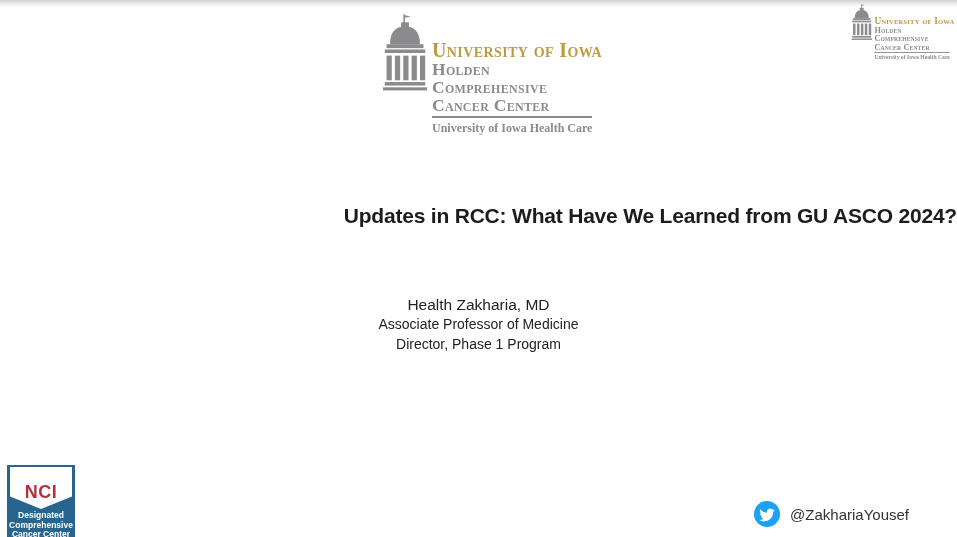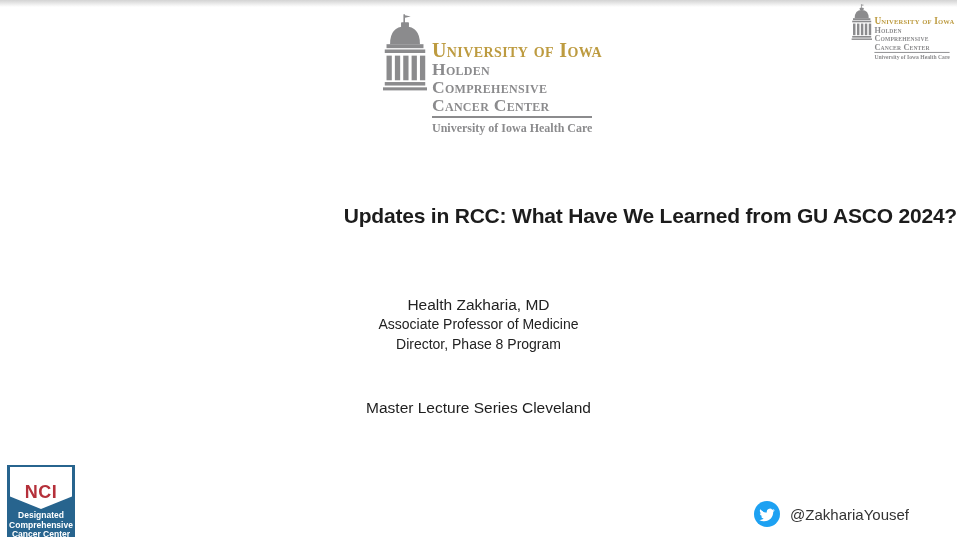--- a/index.html
+++ b/index.html
@@ -181,25 +181,24 @@
     </div>
   </div>
   <div class="logo-tagline">University of Iowa Health Care</div>
 </div>
 
 <h1 class="slide-title">Updates in RCC: What Have We Learned from GU ASCO 2024?</h1>
 
 <div class="speaker-block">
   <div class="speaker-name">Health Zakharia, MD</div>
   <div class="speaker-role">Associate Professor of Medicine</div>
-  <div class="speaker-role">Director, Phase 8 Program</div>
+  <div class="speaker-role">Director, Phase 1 Program</div>
 </div>
 
 <div class="event-block">
-  <div class="event-series">Master Lecture Series Cleveland</div>
 </div>
 
 <div class="nci-badge">
   <div class="nci-top">
     <span class="nci-acronym">NCI</span>
   </div>
   <div class="nci-text">
     <span class="nci-line">Designated</span>
     <span class="nci-line">Comprehensive</span>
     <span class="nci-line">Cancer Center</span>

